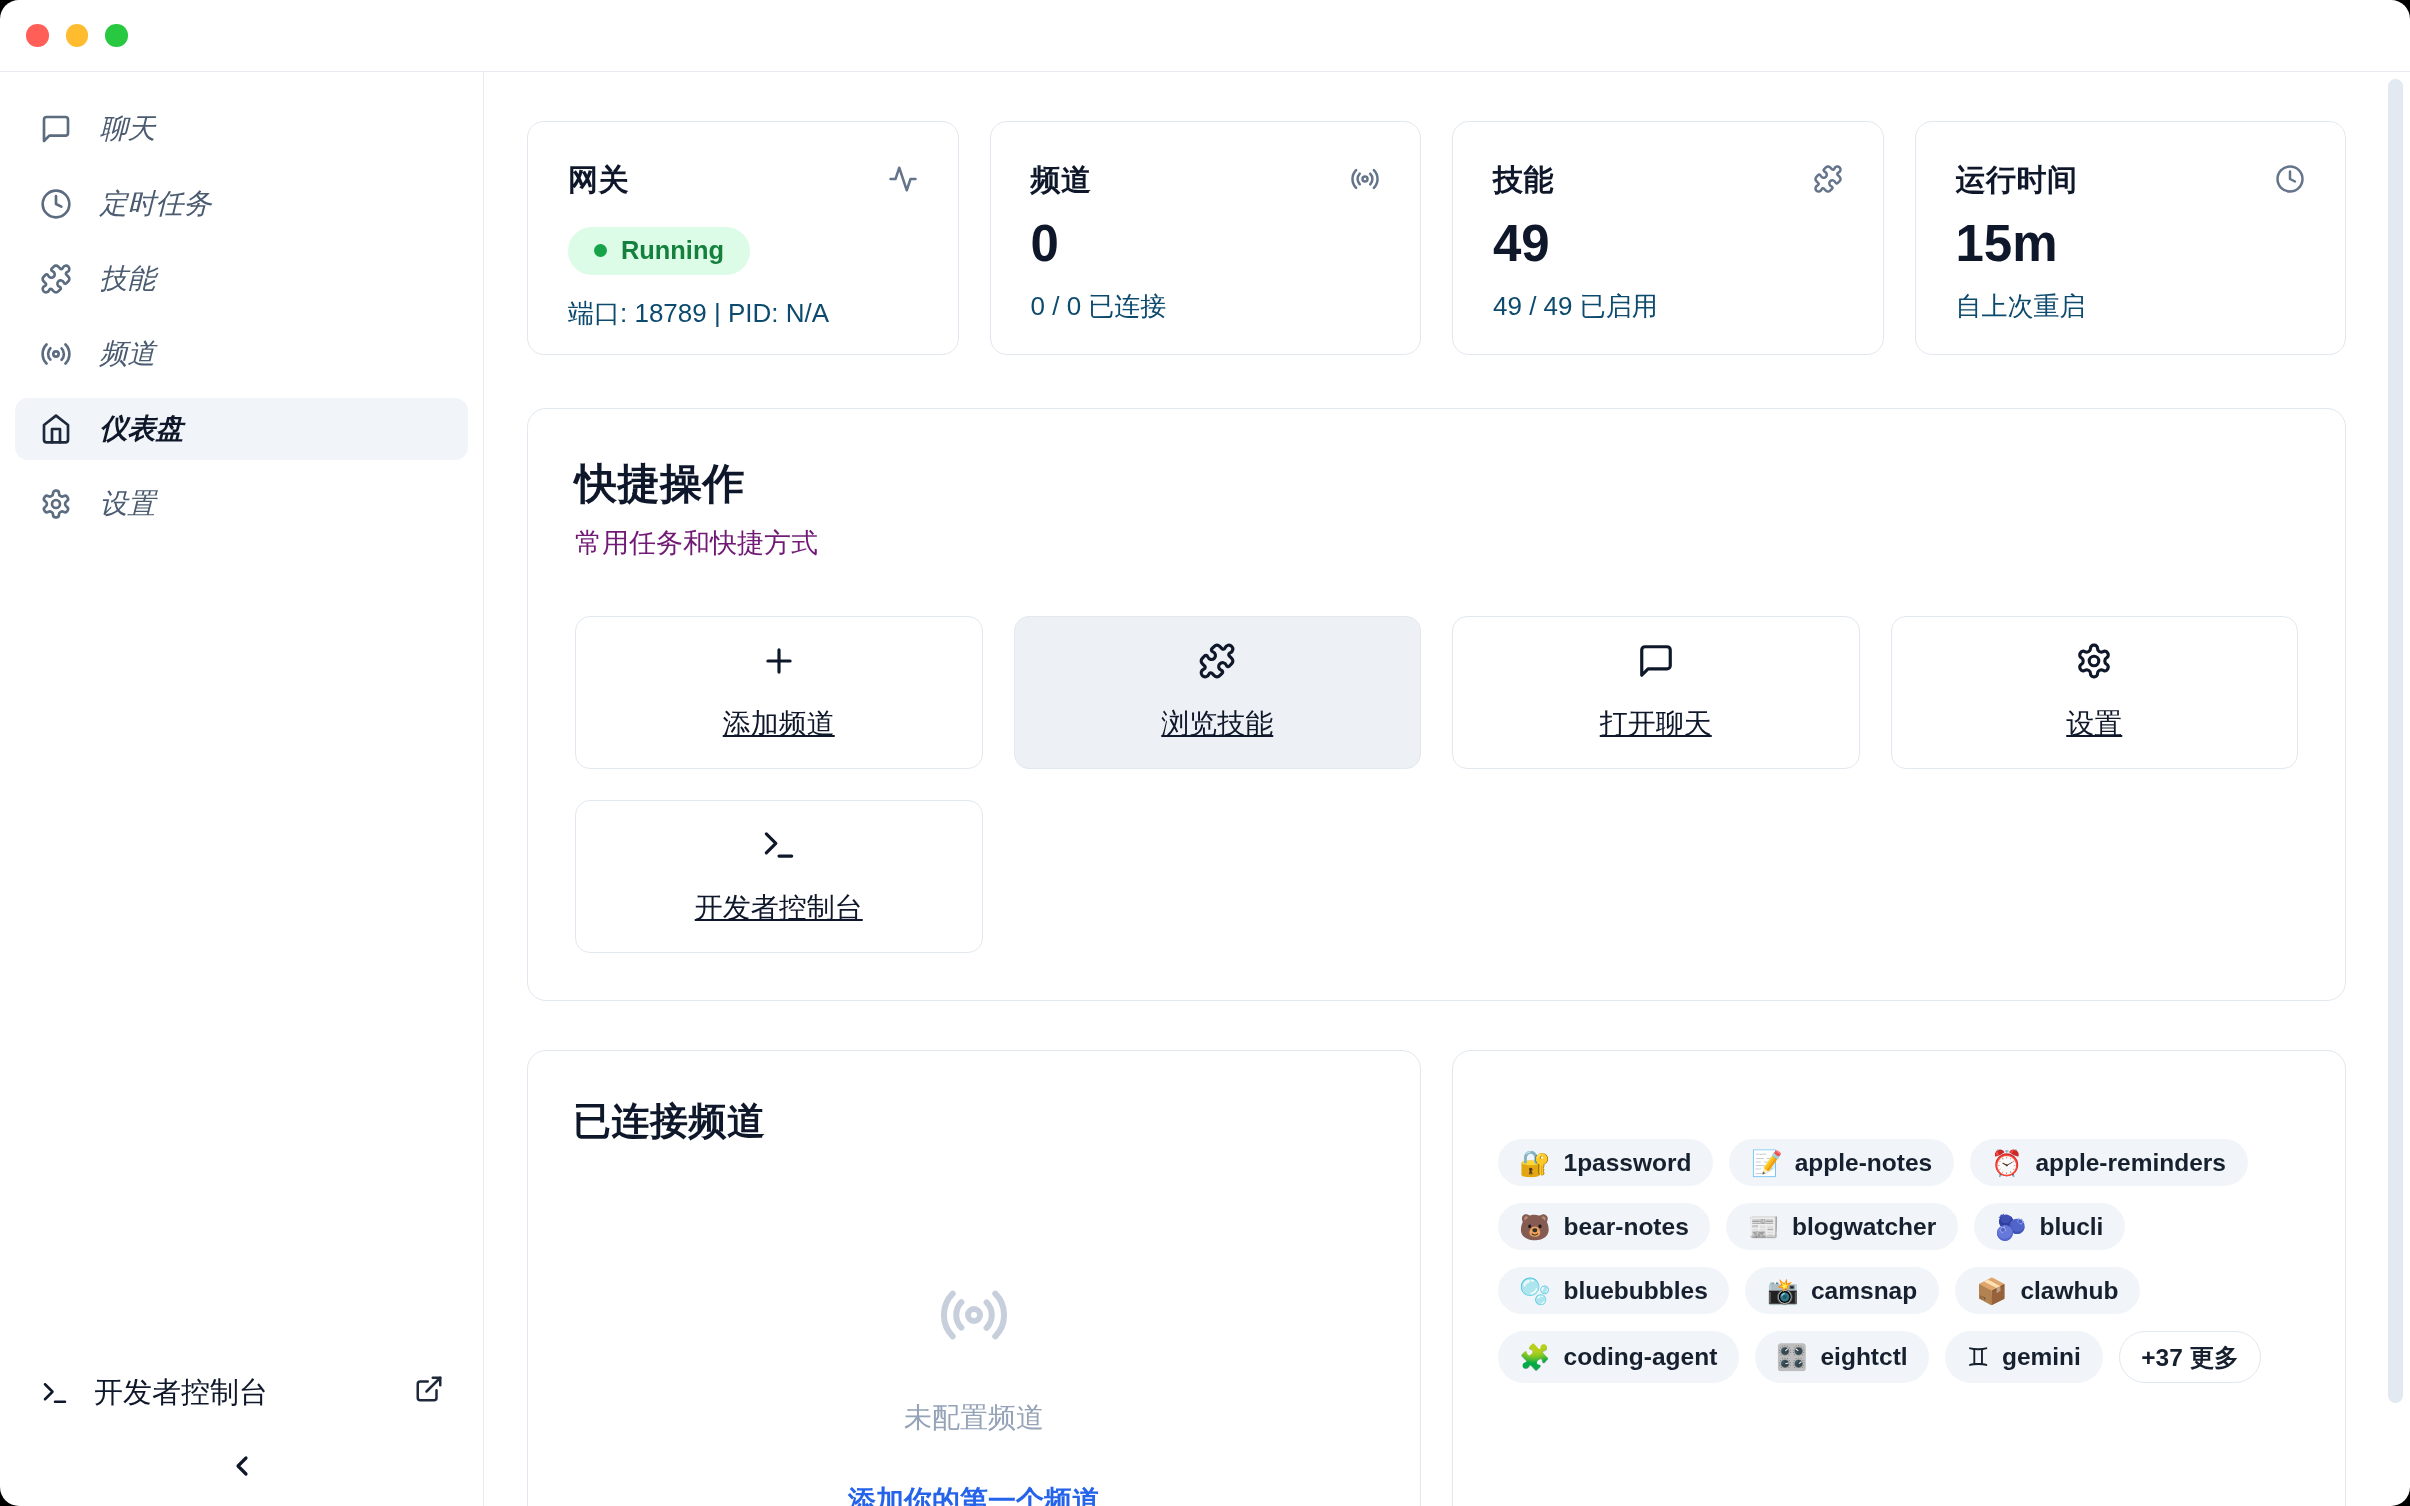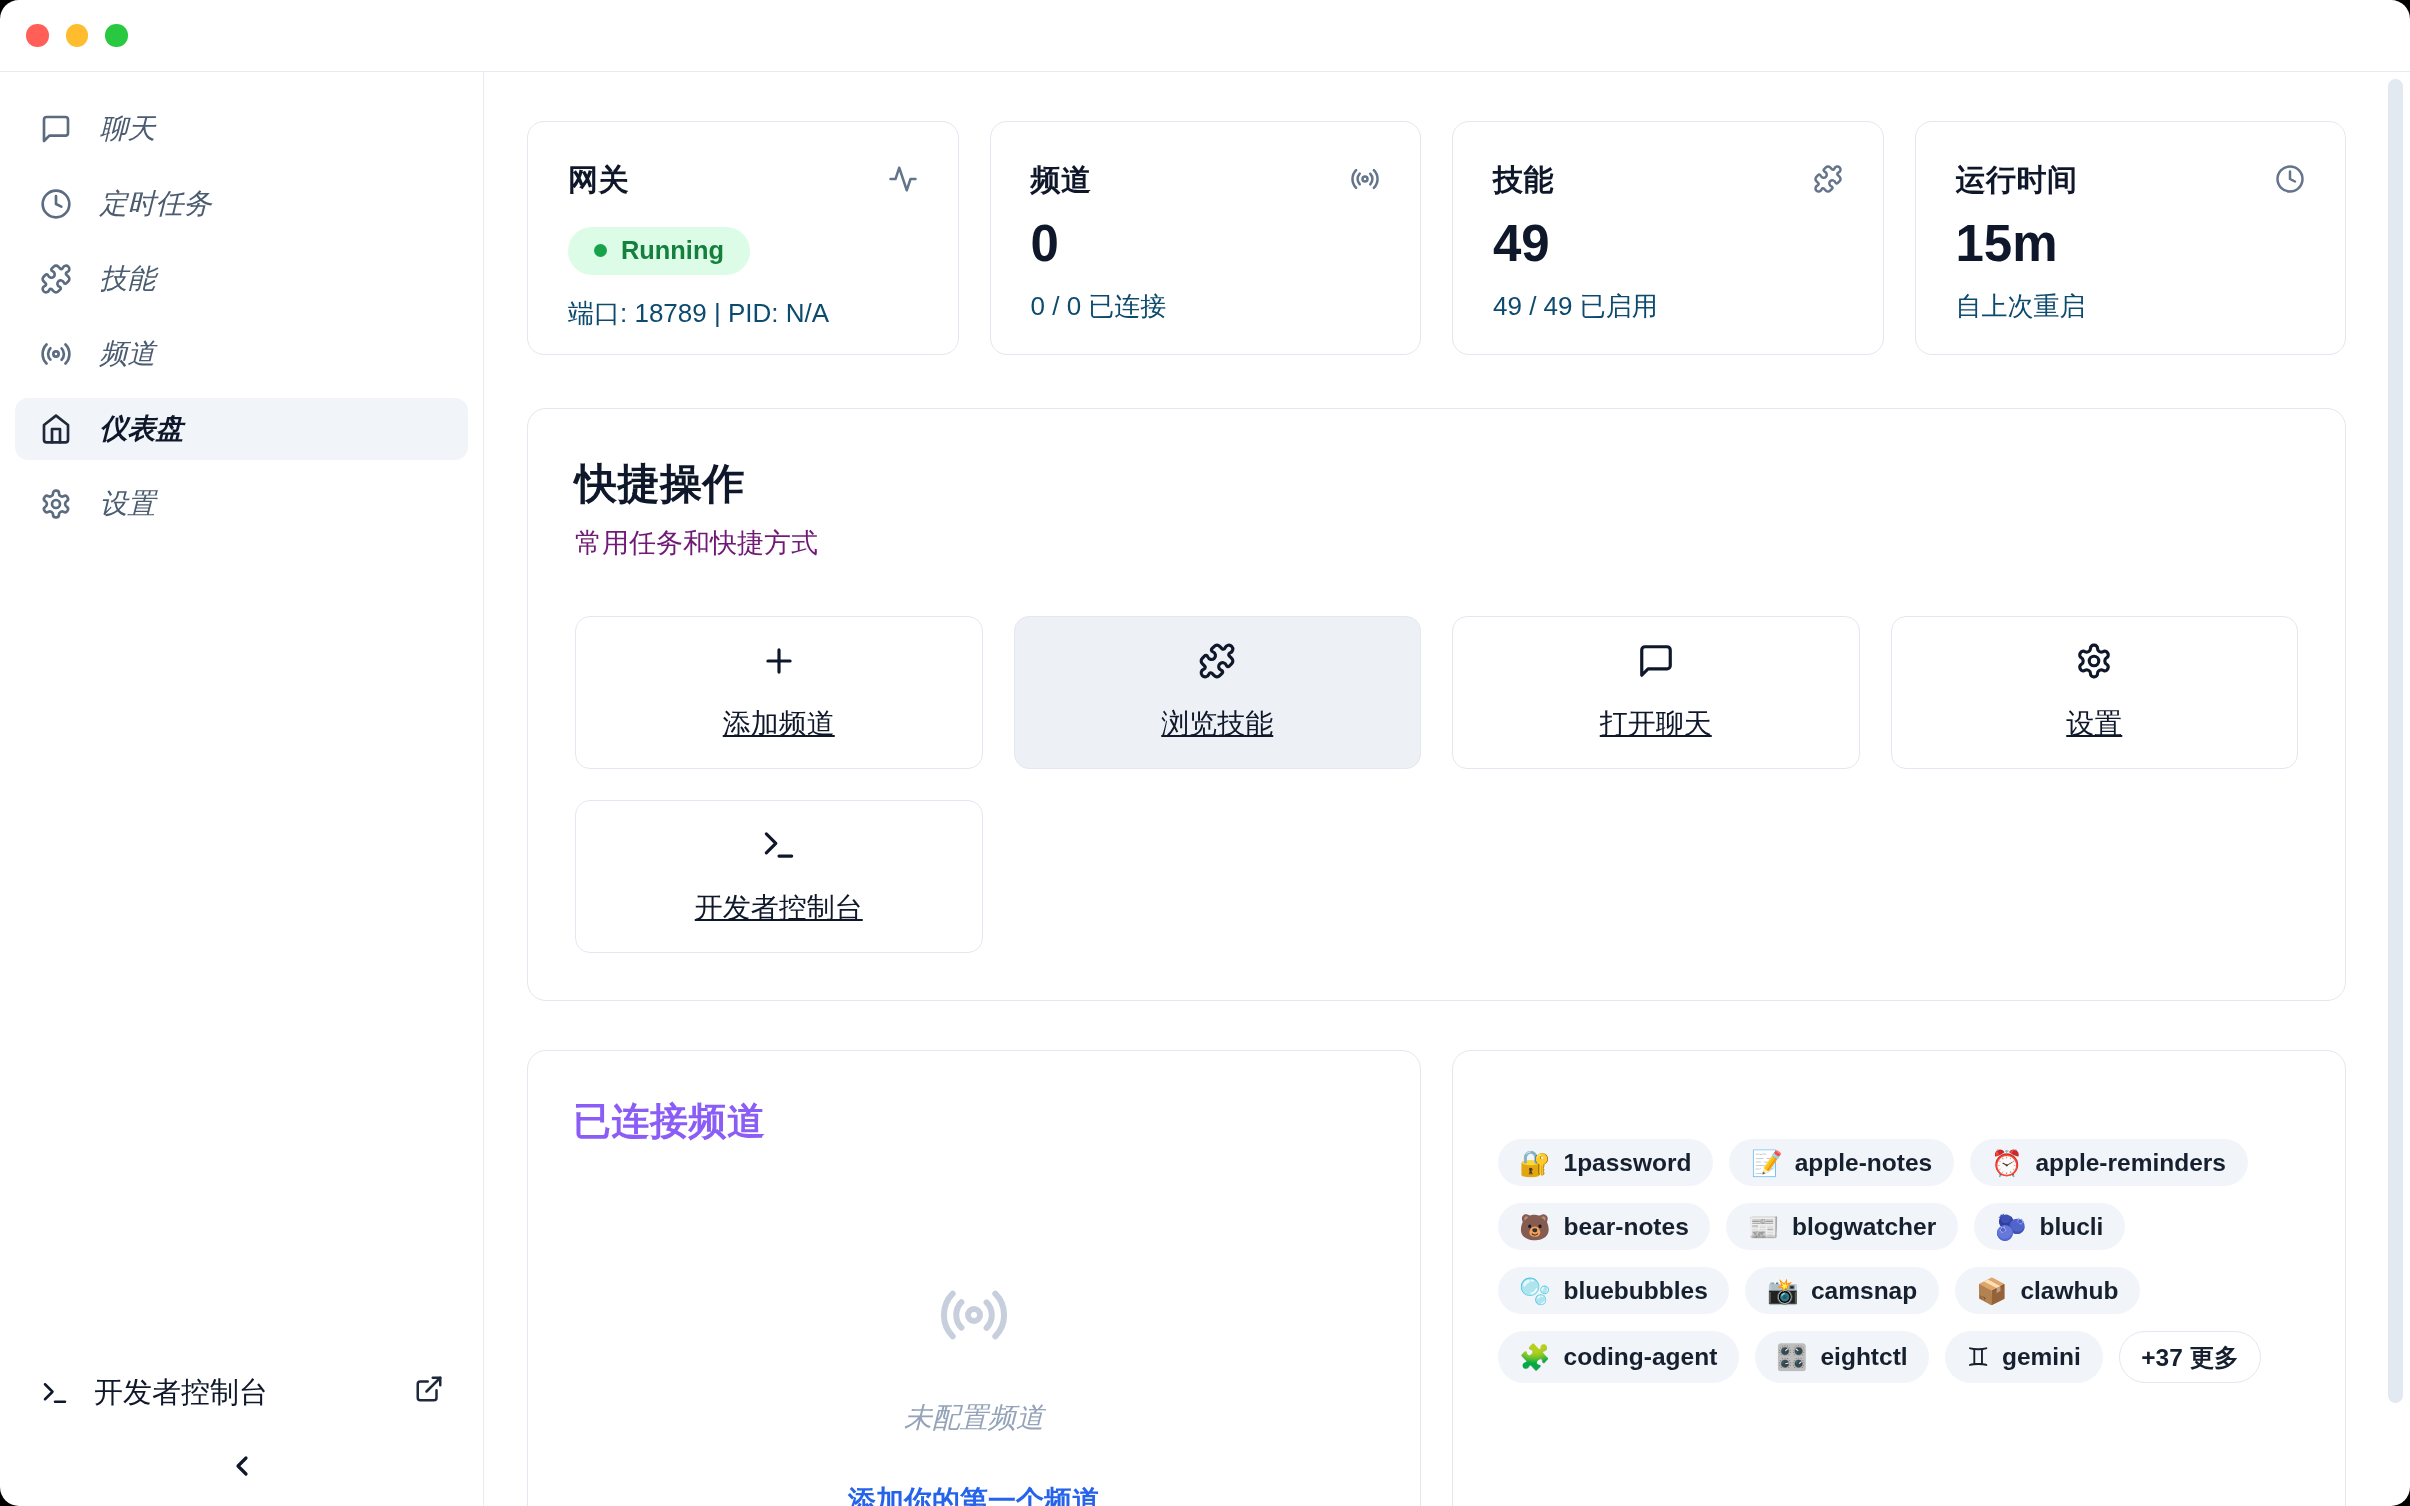--- a/index.html
+++ b/index.html
@@ -45,24 +45,24 @@
   .panel-title { font-size:42px; font-weight:700; color:#0f172a; letter-spacing:0.5px; }
   .panel-sub { margin-top:13px; font-size:27px; color:#701a75; }
   .qa-grid { margin-top:55px; display:grid; grid-template-columns:repeat(4,1fr); gap:31px; }
   .qa-btn { height:153px; border:0.9px solid #e2e8f0; border-radius:15px; background:#fff; display:flex; flex-direction:column; align-items:center; justify-content:center; gap:24.5px; font-size:28px; font-weight:500; color:#0f172a; font-family:inherit; cursor:pointer;text-decoration:underline; }
   .qa-btn svg { width:38px; height:38px; }
   .qa-btn.highlighted { background:#edf1f6; }
 
   
   .bottom-grid { margin-top:49px; display:grid; grid-template-columns:1fr 1fr; gap:31px; }
   .big-card { border:0.9px solid #e2e8f0; border-radius:19px; padding:45px; background:#fff; height:527px; }
-  .big-card-title { font-size:38px; font-weight:700; color:#8b5cf6; letter-spacing:0.5px; }
+  .big-card-title { font-size:38px; font-weight:700; color:#0f172a; letter-spacing:0.5px; }
   .empty-state { display:flex; flex-direction:column; align-items:center; }
   .empty-icon { margin-top:132px; color:#c6cfdb; } .empty-icon svg { width:72px; height:72px; }
-  .empty-text { margin-top:45px; font-size:28px; color:#94a3b8;font-style:italic; }
+  .empty-text { margin-top:45px; font-size:28px; color:#94a3b8; }
   .empty-link { margin-top:45px; font-size:28px; font-weight:600; color:#2563eb; cursor:pointer; }
 
   .chips { margin-top:43px; display:flex; flex-wrap:wrap; gap:17px 16px; max-width:810px; }
   .chip { display:inline-flex; align-items:center; gap:12.2px; background:#f1f5f9; border-radius:941px; padding:8.5px 21.7px; font-size:24.5px; font-weight:700; color:#16202e; white-space:nowrap; }
   .chip .emoji { font-size:25.4px; font-weight:400; }
   .chip.more { background:#fff; border:0.9px solid #e2e8f0; font-weight:700; }
 
   
   .scroll-thumb { position:absolute; top:79px; right:7.5px; width:15px; height:1324px; border-radius:8.5px; background:#e3e9f0; }
 </style>

